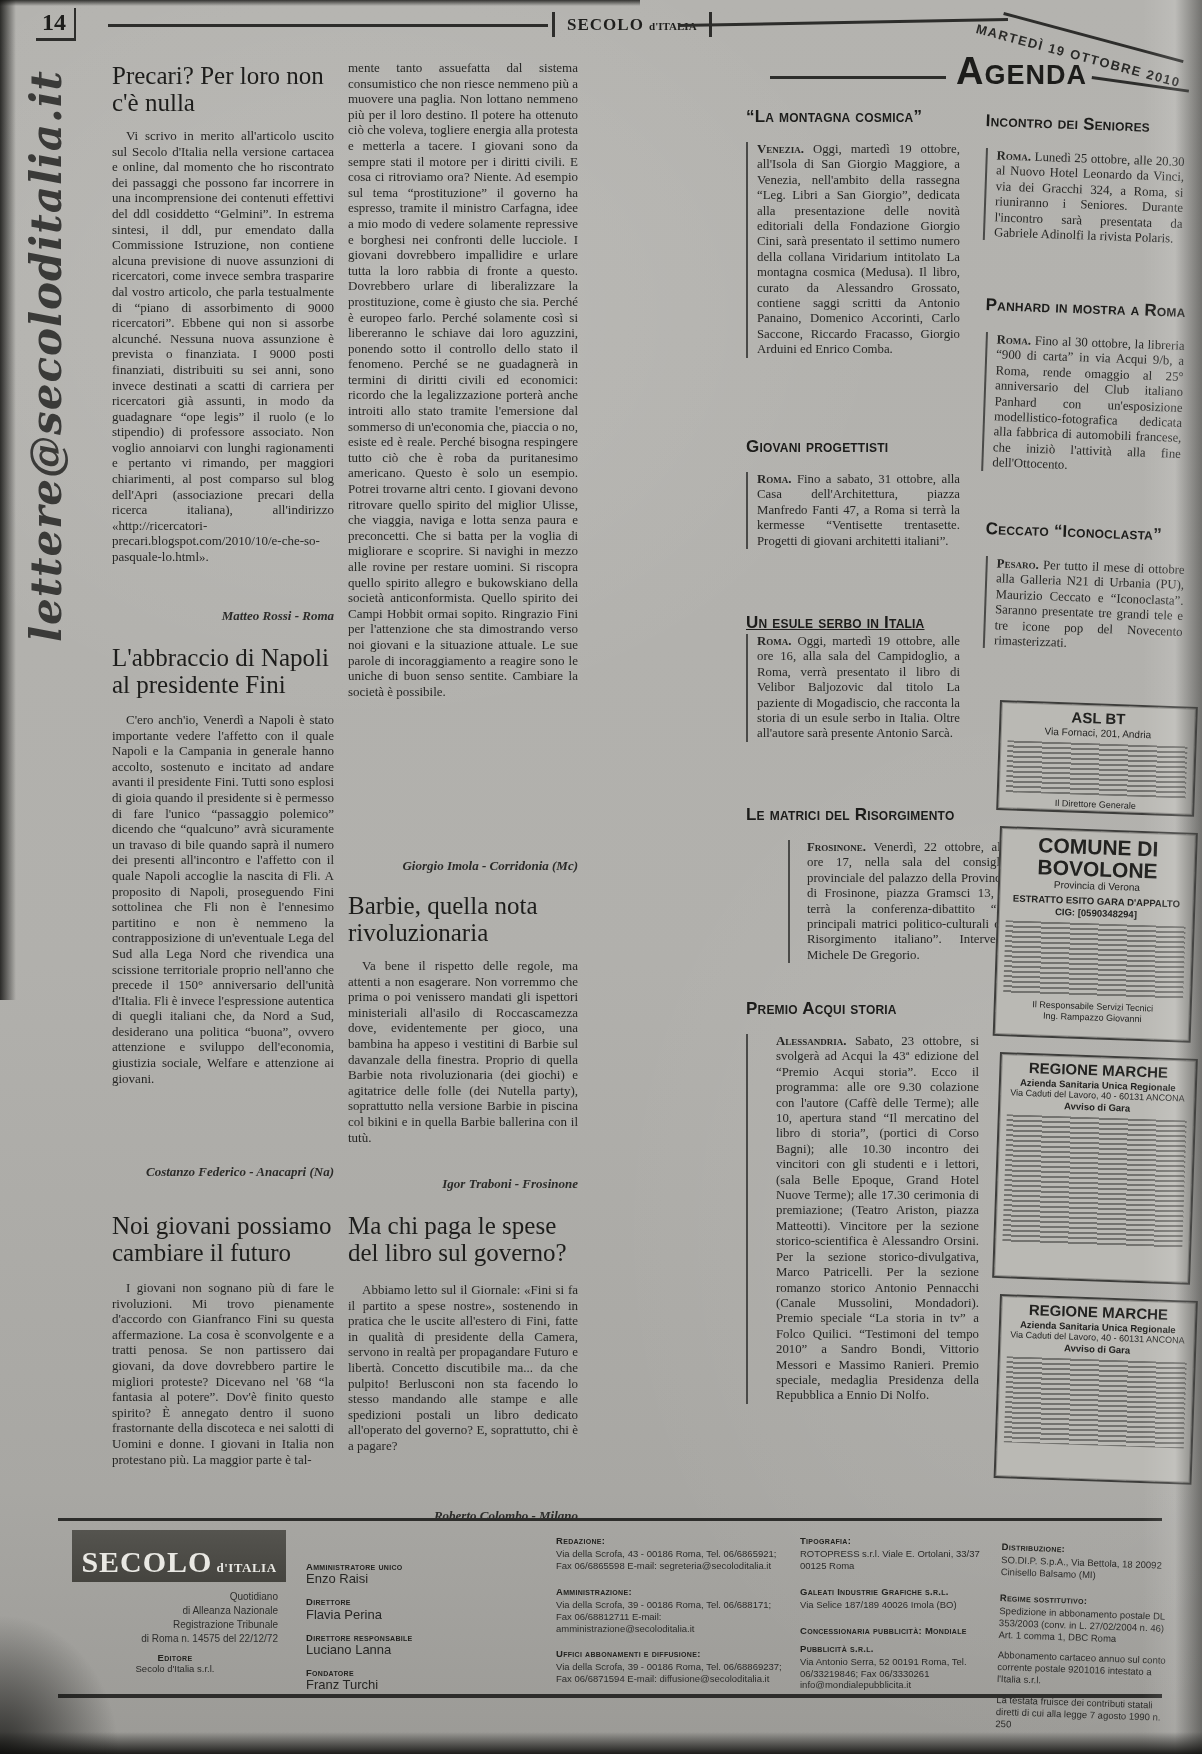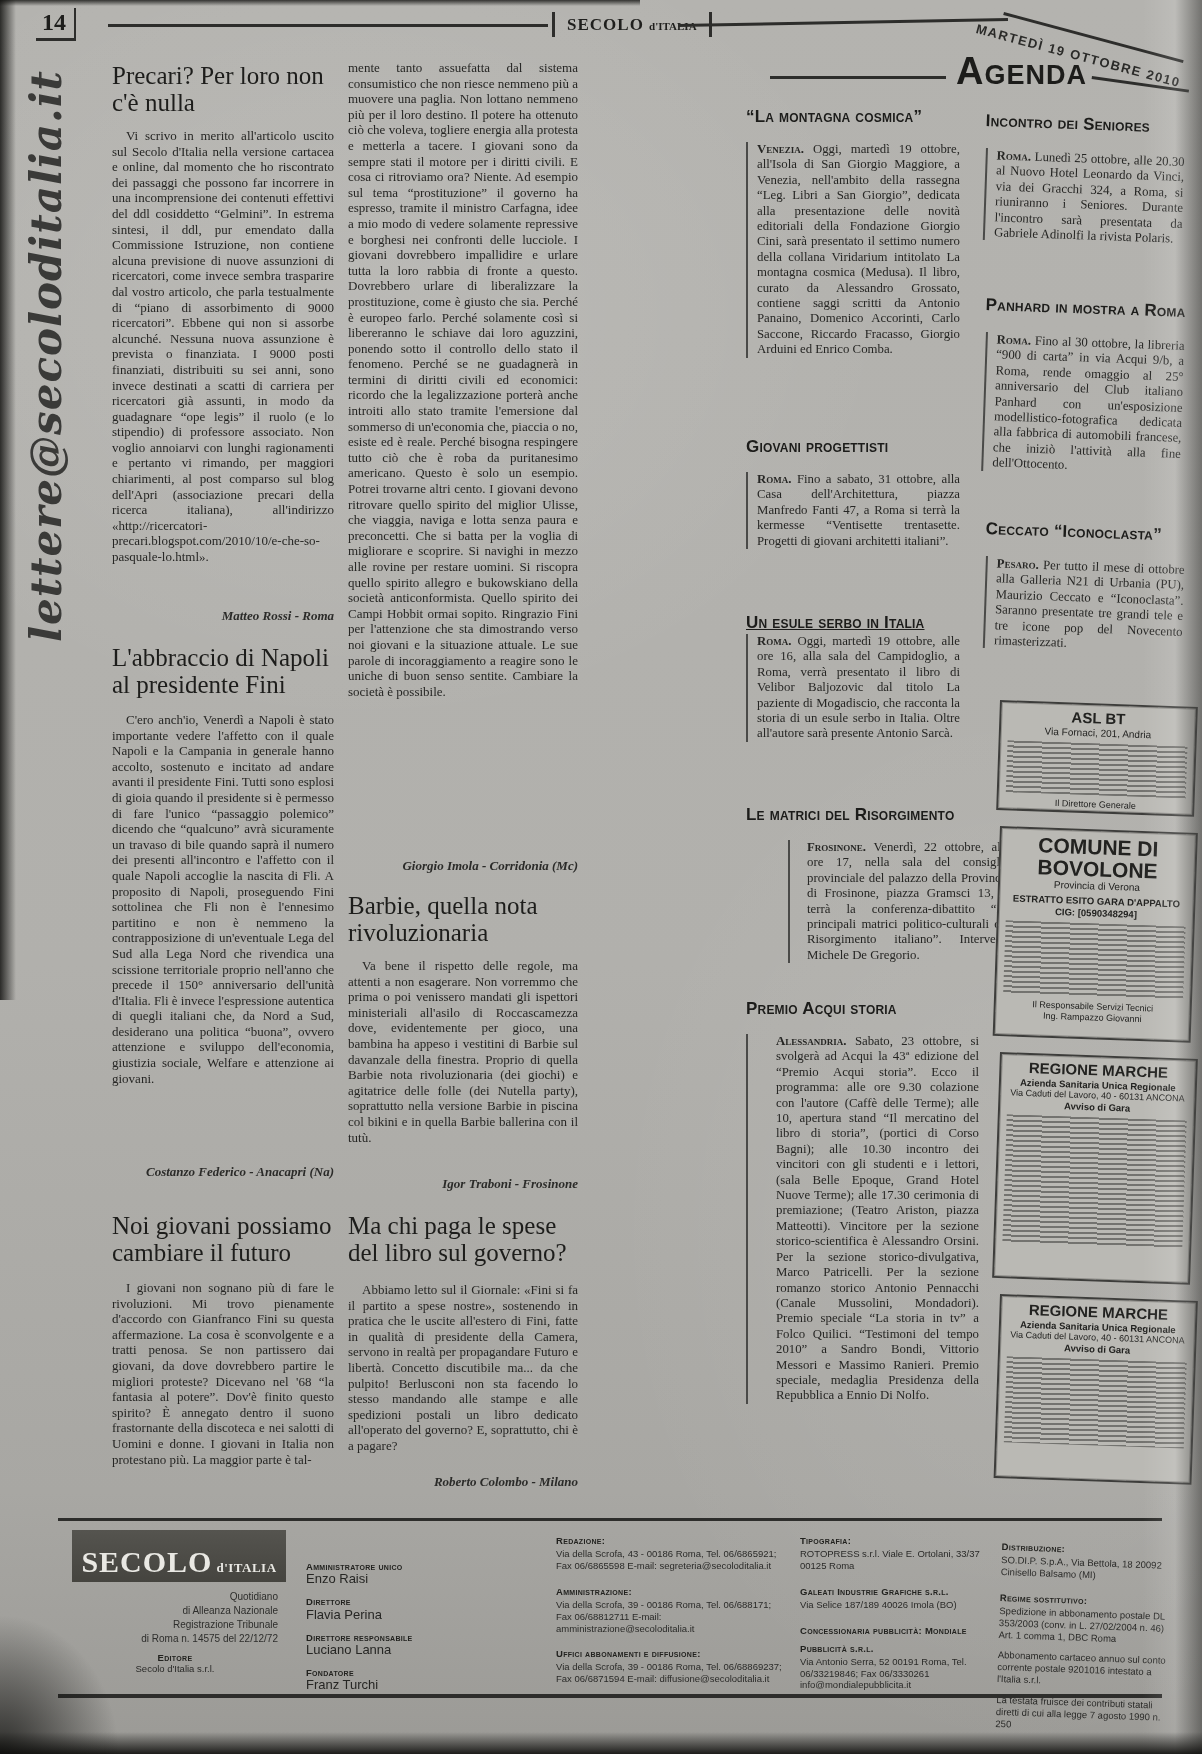--- a/index.html
+++ b/index.html
@@ -80,21 +80,21 @@
 
   <div class="abs lbody" style="left:348px;top:60px;width:230px;text-indent:0;">mente tanto assuefatta dal sistema consumistico che non riesce nemmeno più a muovere una paglia. Non lottano nemmeno più per il loro destino. Il potere ha ottenuto ciò che voleva, togliere energia alla protesta e metterla a tacere. I giovani sono da sempre stati il motore per i diritti civili. E cosa ci ritroviamo ora? Niente. Ad esempio sul tema “prostituzione” il governo ha espresso, tramite il ministro Carfagna, idee a mio modo di vedere solamente repressive e borghesi nei confronti delle lucciole. I giovani dovrebbero impallidire e urlare tutta la loro rabbia di fronte a questo. Dovrebbero urlare di liberalizzare la prostituzione, come è giusto che sia. Perché è europeo farlo. Perché solamente così si libereranno le schiave dai loro aguzzini, ponendo sotto il controllo dello stato il fenomeno. Perché se ne guadagnerà in termini di diritti civili ed economici: ricordo che la legalizzazione porterà anche introiti allo stato tramite l'emersione dal sommerso di un'economia che, piaccia o no, esiste ed è reale. Perché bisogna respingere tutto ciò che è roba da puritanesimo americano. Questo è solo un esempio. Potrei trovarne altri cento. I giovani devono ritrovare quello spirito del miglior Ulisse, che viaggia, naviga e lotta senza paura e preconcetti. Che si batta per la voglia di migliorare e scoprire. Si navighi in mezzo alle rovine per restare uomini. Si riscopra quello spirito allegro e bukowskiano della società anticonformista. Quello spirito dei Campi Hobbit ormai sopito. Ringrazio Fini per l'attenzione che sta dimostrando verso noi giovani e la situazione attuale. Le sue parole di incoraggiamento a reagire sono le uniche di buon senso sentite. Cambiare la società è possibile.</div>
   <div class="abs lsig" style="left:348px;top:858px;width:230px;">Giorgio Imola - Corridonia (Mc)</div>
 
   <div class="abs ltitle" style="left:348px;top:892px;width:234px;">Barbie, quella nota rivoluzionaria</div>
   <div class="abs lbody" style="left:348px;top:958px;width:230px;">Va bene il rispetto delle regole, ma attenti a non esagerare. Non vorremmo che prima o poi venissero mandati gli ispettori ministeriali all'asilo di Roccascamezza dove, evidentemente per gioco, una bambina ha appeso i vestitini di Barbie sul davanzale della finestra. Proprio di quella Barbie nota rivoluzionaria (dei giochi) e agitatrice delle folle (dei Nutella party), soprattutto nella versione Barbie in piscina col bikini e in quella Barbie ballerina con il tutù.</div>
   <div class="abs lsig" style="left:348px;top:1176px;width:230px;">Igor Traboni - Frosinone</div>
 
   <div class="abs ltitle" style="left:348px;top:1212px;width:234px;">Ma chi paga le spese del libro sul governo?</div>
   <div class="abs lbody" style="left:348px;top:1282px;width:230px;">Abbiamo letto sul il Giornale: «Fini si fa il partito a spese nostre», sostenendo in pratica che le uscite all'estero di Fini, fatte in qualità di presidente della Camera, servono in realtà per propagandare Futuro e libertà. Concetto discutibile ma... da che pulpito! Berlusconi non sta facendo lo stesso mandando alle stampe e alle spedizioni postali un libro dedicato all'operato del governo? E, soprattutto, chi è a pagare?</div>
-  <div class="abs lsig" style="left:348px;top:1474px;width:230px;">Roberto Colombo - Milano</div>
+  <div class="abs lsig" style="left:348px;top:1508px;width:230px;">Roberto Colombo - Milano</div>
 
   <div class="rule" style="left:770px;top:76px;width:176px;"></div>
   <div class="abs ag-title" style="left:956px;top:52px;">Agenda</div>
   <div class="rule" style="left:1092px;top:76px;width:98px;transform:rotate(8deg);transform-origin:left top;"></div>
 
   <div class="abs ag-head" style="left:746px;top:108px;width:220px;">“La montagna cosmica”</div>
   <div class="abs ag-body" style="left:746px;top:142px;width:203px;">
     <span class="ag-city">Venezia.</span>
     <span>Oggi, martedì 19 ottobre, all'Isola di San Giorgio Maggiore, a Venezia, nell'ambito della rassegna “Leg. Libri a San Giorgio”, dedicata alla presentazione delle novità editoriali della Fondazione Giorgio Cini, sarà presentato il settimo numero della collana Viridarium intitolato La montagna cosmica (Medusa). Il libro, curato da Alessandro Grossato, contiene saggi scritti da Antonio Panaino, Domenico Accorinti, Carlo Saccone, Riccardo Fracasso, Giorgio Arduini ed Enrico Comba.</span>
   </div>

